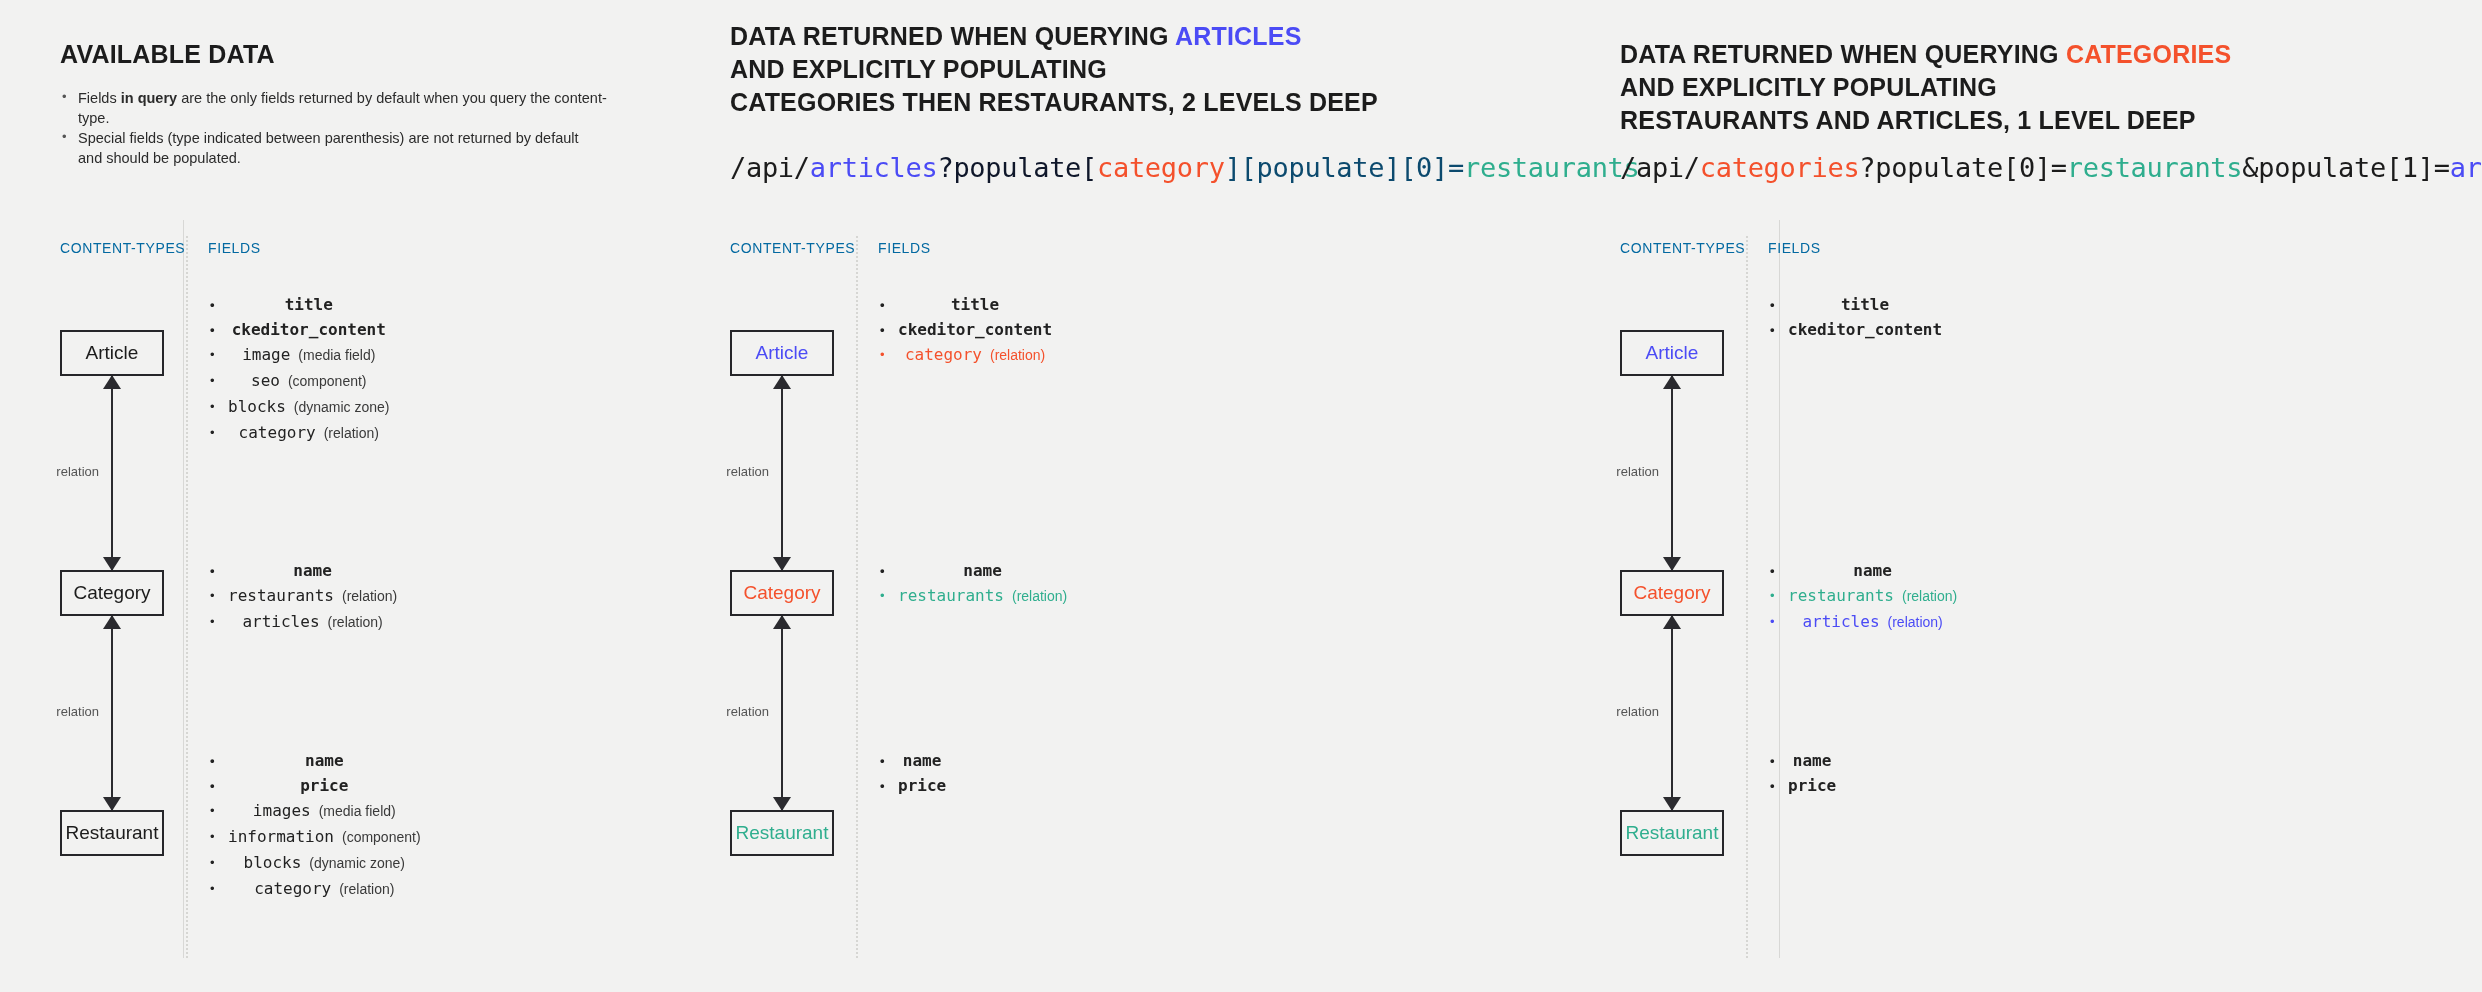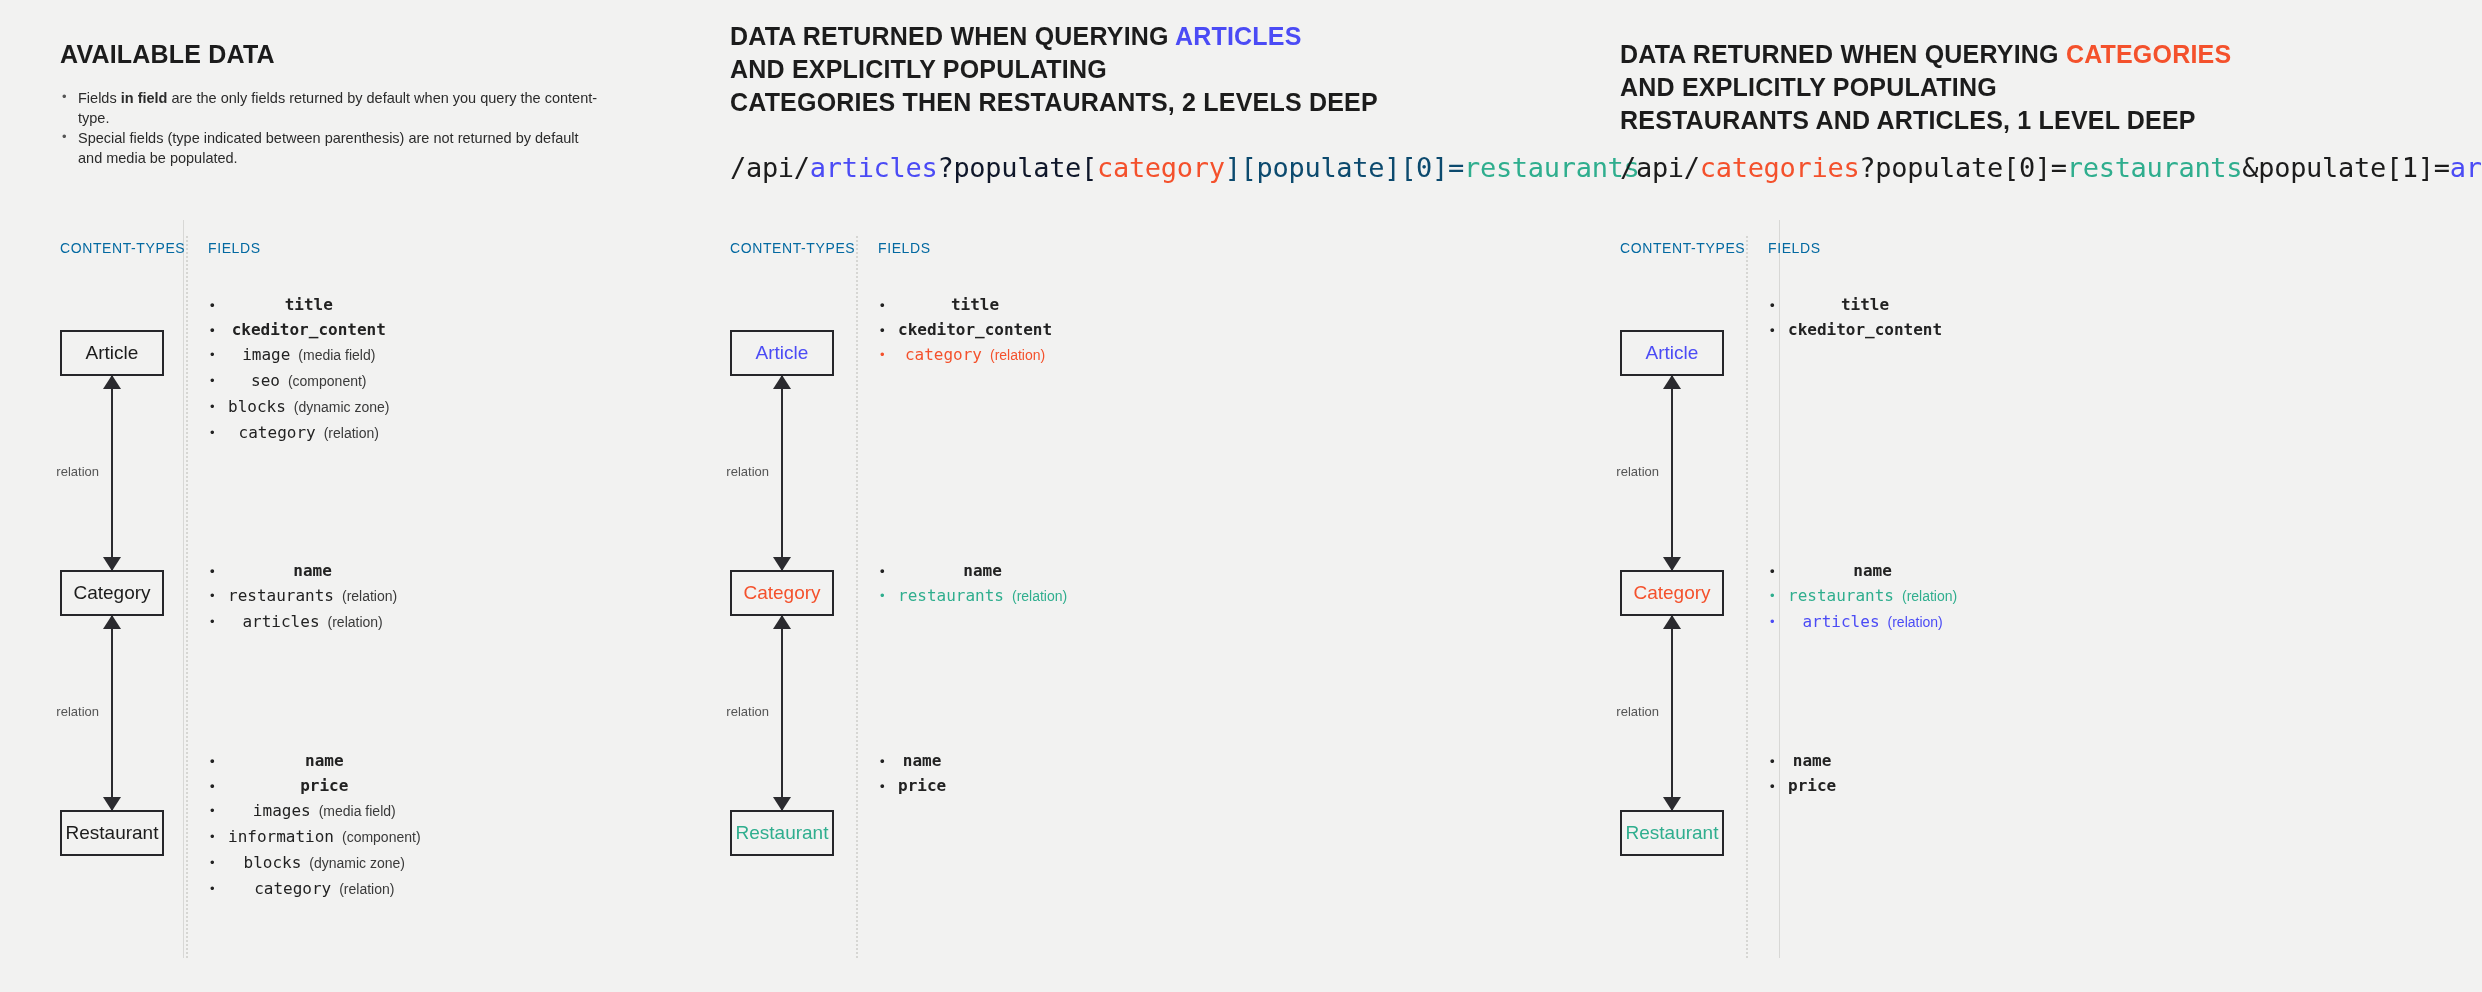--- a/index.html
+++ b/index.html
@@ -67,23 +67,23 @@
 <body>
 
 <div class="panel-sep" id="sep-a"></div>
 <div class="panel-sep" id="sep-b"></div>
 
 <div id="panel-0" class="panel">
     <div class="heading" style="left: 60px; top: 38px;">
       <div>AVAILABLE DATA</div>
     </div>
     <div class="notes" style="left: 60px;">
-      <div class="note-line">Fields <b>in field</b> are the only fields returned by default when you query the content-type.</div>
+      <div class="note-line">Fields <b>in query</b> are the only fields returned by default when you query the content-type.</div>
       <div class="note-line">Special fields (type indicated between parenthesis) are not returned by default</div>
-      <div class="note-cont">and media be populated.</div>
+      <div class="note-cont">and should be populated.</div>
     </div>
     <div class="col-head" style="left: 60px; top: 240px;">CONTENT-TYPES</div>
     <div class="col-head" style="left: 208px; top: 240px;">FIELDS</div>
     <div class="dotted-div" style="left: 186px; top: 236px; height: 722px;"></div>
     <div class="ct-box" style="left: 60px; top: 330px;">
       <span style="color: rgb(28, 28, 28);">Article</span>
     </div>
     <div class="rel-wrap" style="left: 111px; top: 376px; height: 194px;">
       <div class="rel-line"></div>
       <div class="arrow-up"></div>

